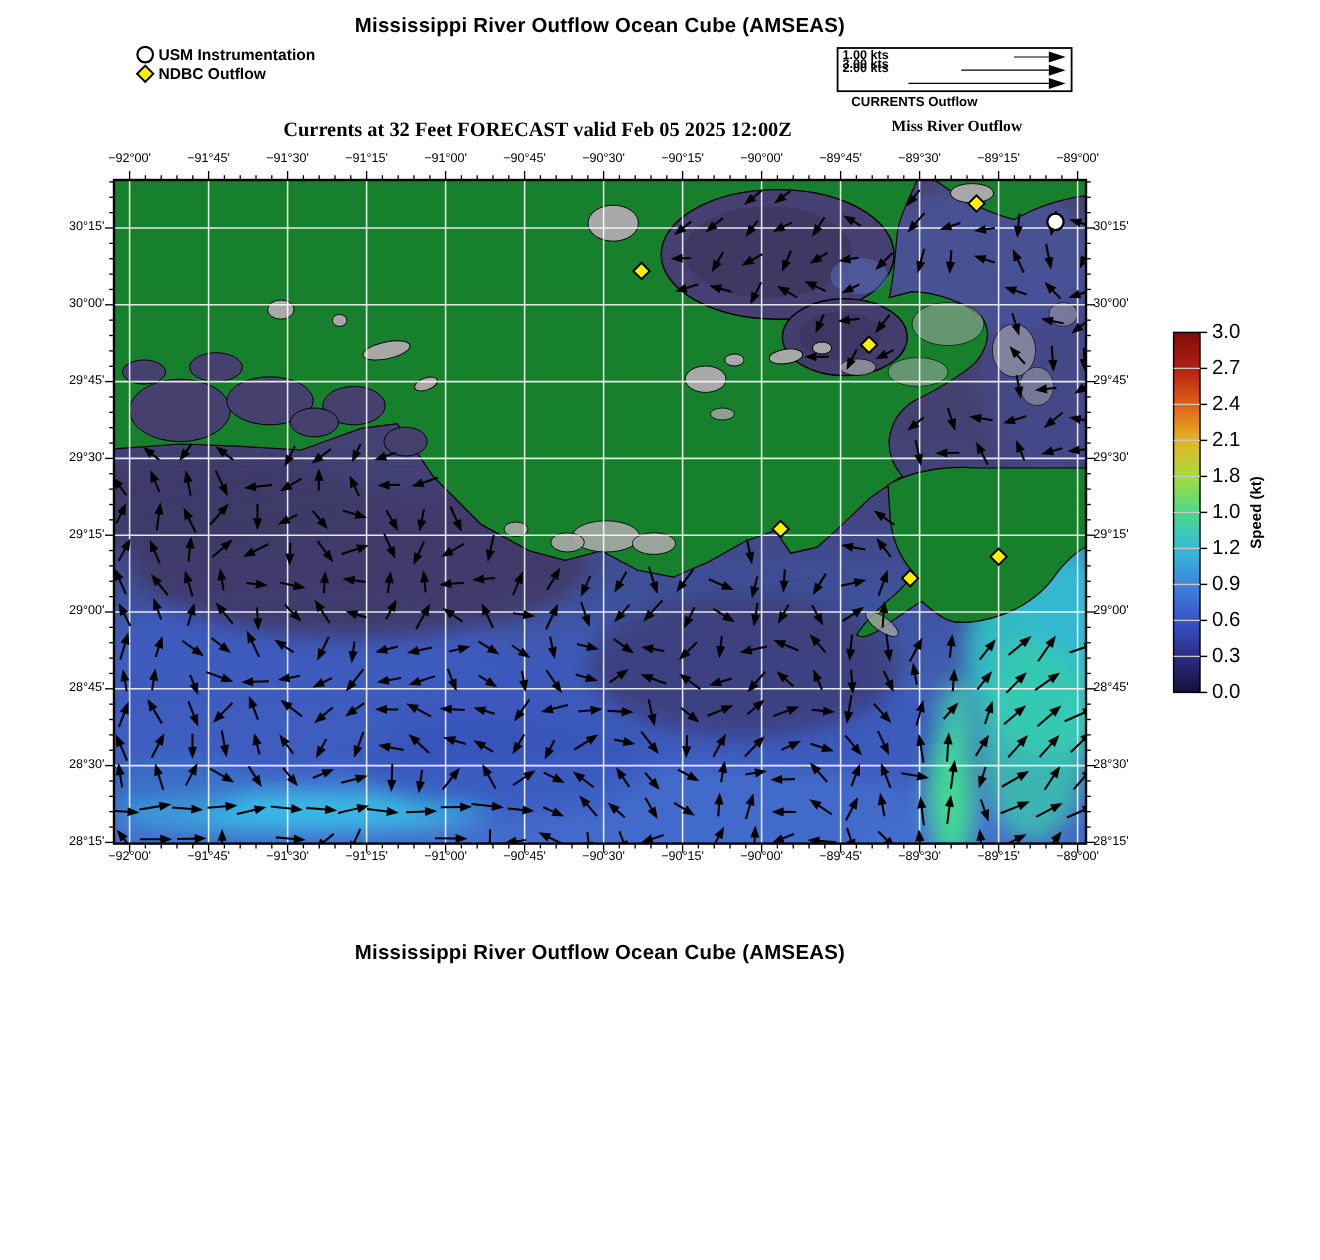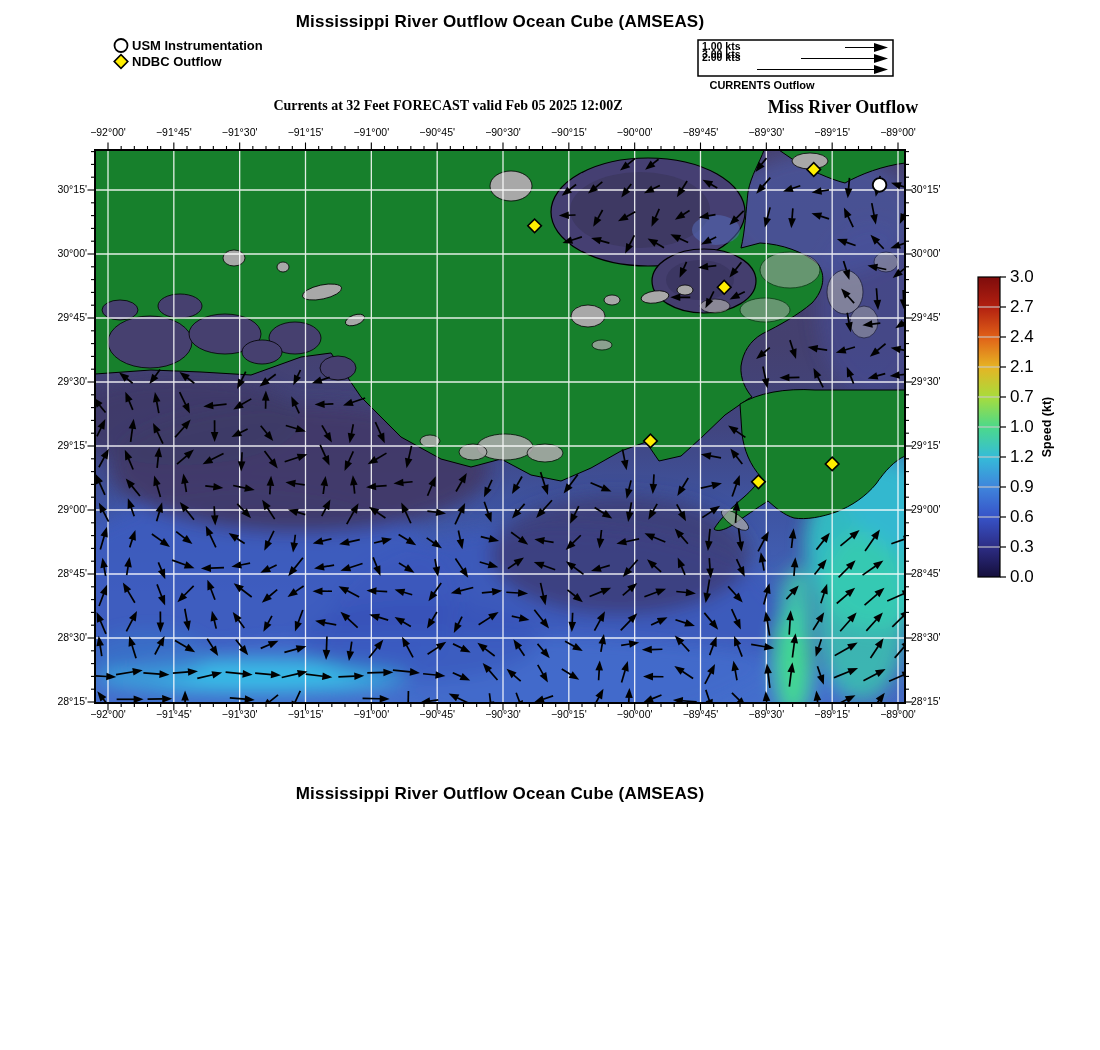--- a/index.html
+++ b/index.html
@@ -1,22 +1,22 @@
 <!DOCTYPE html>
 <html><head>
 <meta charset="utf-8">
 <style>
   html,body{margin:0;padding:0;background:#fff;}
   #root{position:relative;width:1100px;height:1050px;background:#ffffff;overflow:hidden;
         font-family:"Liberation Sans",sans-serif;color:#000;}
   .abs{position:absolute;}
   .title{font-size:17px;font-weight:bold;text-align:center;letter-spacing:.2px;}
   .serif{font-family:"Liberation Serif",serif;}
-  .subtitle{font-size:14px;font-weight:bold;text-align:center;}
-  .region{font-size:18px;font-weight:bold;text-align:center;}
+  .subtitle{font-size:17px;font-weight:bold;text-align:center;}
+  .region{font-size:13px;font-weight:bold;}
   .legend-label{font-size:13px;font-weight:bold;line-height:15px;}
   .scale-label{font-size:10.5px;font-weight:bold;line-height:11px;}
   .caption{font-size:11px;font-weight:bold;text-align:center;}
   .tick-label{font-size:10.5px;line-height:13px;white-space:nowrap;}
   .tick-label.top,.tick-label.bottom{text-align:center;}
   .tick-label.left{text-align:right;}
   .tick-label.right{text-align:left;}
   .cb-label{font-size:17px;line-height:14px;}
   .cb-title{font-size:12.5px;font-weight:bold;text-align:center;transform:rotate(-90deg);}
   svg{position:absolute;left:0;top:0;}
@@ -1900,21 +1900,21 @@
       <div class="abs tick-label left" style="left: 33px; top: 567px; width: 54px;">28°45'</div>
       <div class="abs tick-label right" style="left: 911px; top: 567px; width: 60px;">28°45'</div>
       <div class="abs tick-label left" style="left: 33px; top: 631px; width: 54px;">28°30'</div>
       <div class="abs tick-label right" style="left: 911px; top: 631px; width: 60px;">28°30'</div>
       <div class="abs tick-label left" style="left: 33px; top: 695px; width: 54px;">28°15'</div>
       <div class="abs tick-label right" style="left: 911px; top: 695px; width: 60px;">28°15'</div>
       <div class="abs cb-label" style="left: 1010px; top: 270px;">3.0</div>
       <div class="abs cb-label" style="left: 1010px; top: 300px;">2.7</div>
       <div class="abs cb-label" style="left: 1010px; top: 330px;">2.4</div>
       <div class="abs cb-label" style="left: 1010px; top: 360px;">2.1</div>
-      <div class="abs cb-label" style="left: 1010px; top: 390px;">0.7</div>
+      <div class="abs cb-label" style="left: 1010px; top: 390px;">1.8</div>
       <div class="abs cb-label" style="left: 1010px; top: 420px;">1.0</div>
       <div class="abs cb-label" style="left: 1010px; top: 450px;">1.2</div>
       <div class="abs cb-label" style="left: 1010px; top: 480px;">0.9</div>
       <div class="abs cb-label" style="left: 1010px; top: 510px;">0.6</div>
       <div class="abs cb-label" style="left: 1010px; top: 540px;">0.3</div>
       <div class="abs cb-label" style="left: 1010px; top: 570px;">0.0</div>
     </div>
 </div>
 
 </body></html>

